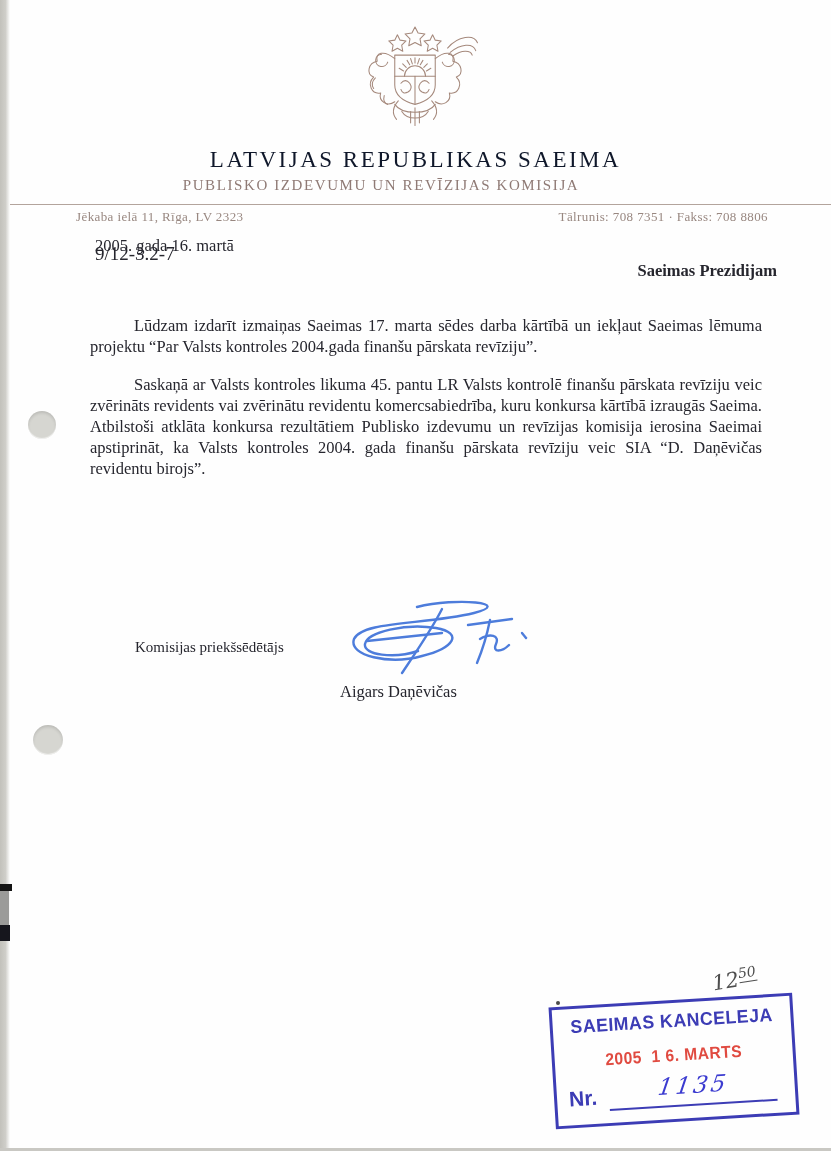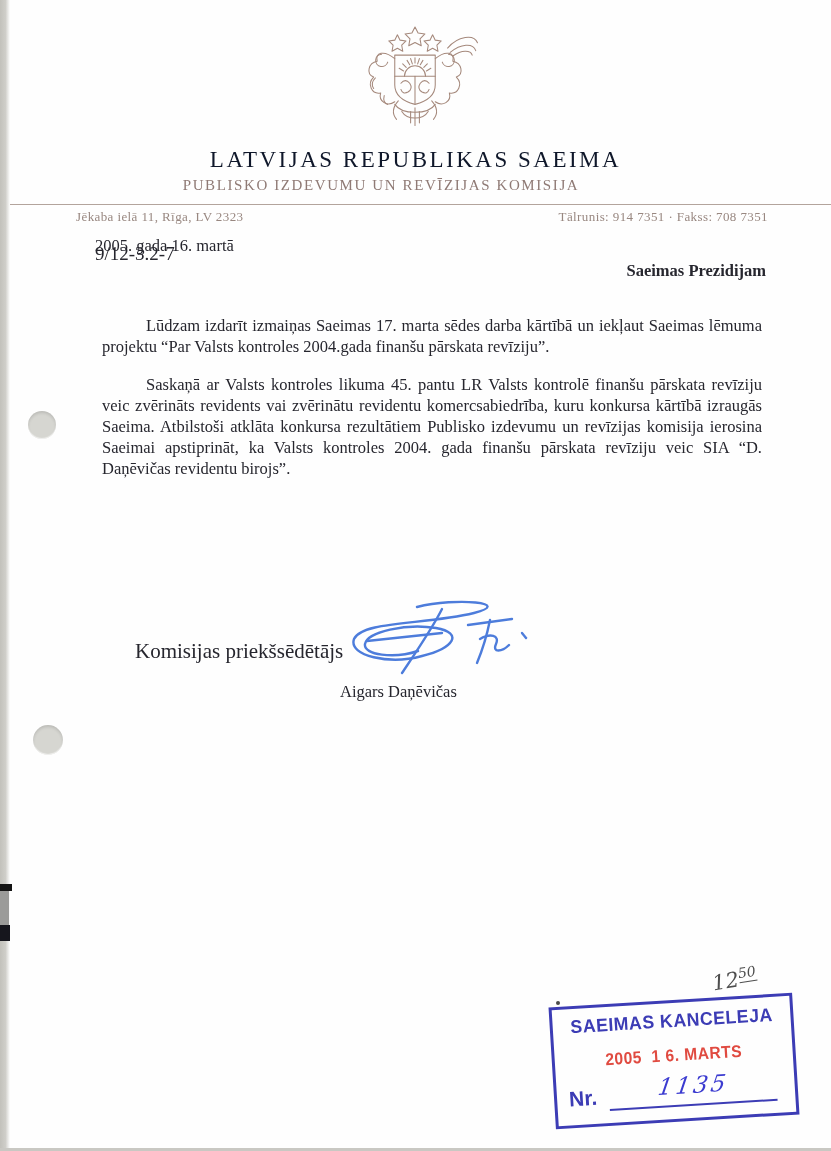--- a/index.html
+++ b/index.html
@@ -29,29 +29,29 @@
   .lh-subtitle{position:absolute;left:0;top:177px;width:762px;text-align:center;
     font-size:15px;letter-spacing:1.6px;color:#8f7a75;}
   .lh-rule{position:absolute;left:10px;top:204px;width:821px;height:0;
     border-top:1px solid #b3a49c;}
   .lh-address{position:absolute;left:76px;top:209px;font-size:13px;color:#988780;letter-spacing:0.4px;}
   .lh-contacts{position:absolute;right:63px;top:209px;font-size:13px;color:#988780;letter-spacing:0.4px;}
 
   
   .date-line{position:absolute;left:95px;top:236px;font-size:16.5px;}
   .ref-line{position:absolute;left:95px;top:243px;font-size:19px;}
-  .recipient{position:absolute;right:65px;top:261px;font-size:16.5px;font-weight:bold;}
+  .recipient{position:absolute;right:54px;top:261px;font-size:16.5px;font-weight:bold;}
 
   
   .body-block{position:absolute;left:90px;top:315px;width:672px;}
-  .body-block p{margin:0 0 17px 12px;text-align:justify;text-indent:44px;
+  .body-block p{margin:0 0 17px 0;text-align:justify;text-indent:44px;
     font-size:16.5px;line-height:21px;}
 
   
-  .sig-role{position:absolute;left:135px;top:639px;font-size:21px;}
+  .sig-role{position:absolute;left:135px;top:639px;font-size:15px;}
   .sig-ink{position:absolute;left:322px;top:593px;}
   .sig-name{position:absolute;left:340px;top:682px;font-size:16.5px;}
 
   
   .time-note{position:absolute;left:712px;top:966px;color:#4e4e4e;
     font-style:italic;font-size:21px;transform:rotate(-9deg);
     font-family:"DejaVu Serif", serif;}
   .time-note sup{font-size:14px;border-bottom:1.5px solid #4e4e4e;padding-bottom:1px;}
 
   
@@ -127,21 +127,21 @@
         <line x1="70" y1="98" x2="70" y2="111"></line>
         <line x1="80" y1="98" x2="80" y2="111"></line>
         <path d="M56 86 c-7 8 -7 15 -2 21 M94 86 c7 8 7 15 2 21"></path>
       </g>
     </svg>
   </div>
   <div class="lh-title">LATVIJAS REPUBLIKAS SAEIMA</div>
   <div class="lh-subtitle">PUBLISKO IZDEVUMU UN REVĪZIJAS KOMISIJA</div>
   <div class="lh-rule"></div>
   <div class="lh-address">Jēkaba ielā 11, Rīga, LV 2323</div>
-  <div class="lh-contacts">Tālrunis: 914 7351 · Fakss: 708 7351</div>
+  <div class="lh-contacts">Tālrunis: 708 7351 · Fakss: 708 8806</div>
 
   <div class="date-line">2005. gada 16. martā</div>
   <div class="ref-line">9/12-3.2-7</div>
   <div class="recipient">Saeimas Prezidijam</div>
 
   <div class="body-block">
     <p>Lūdzam izdarīt izmaiņas Saeimas 17. marta sēdes darba kārtībā un iekļaut Saeimas lēmuma projektu “Par Valsts kontroles 2004.gada finanšu pārskata revīziju”.</p>
     <p>Saskaņā ar Valsts kontroles likuma 45. pantu LR Valsts kontrolē finanšu pārskata revīziju veic zvērināts revidents vai zvērinātu revidentu komercsabiedrība, kuru konkursa kārtībā izraugās Saeima. Atbilstoši atklāta konkursa rezultātiem  Publisko izdevumu un revīzijas komisija ierosina Saeimai apstiprināt, ka Valsts kontroles 2004. gada finanšu pārskata revīziju veic SIA “D. Daņēvičas revidentu birojs”.</p>
   </div>
 

